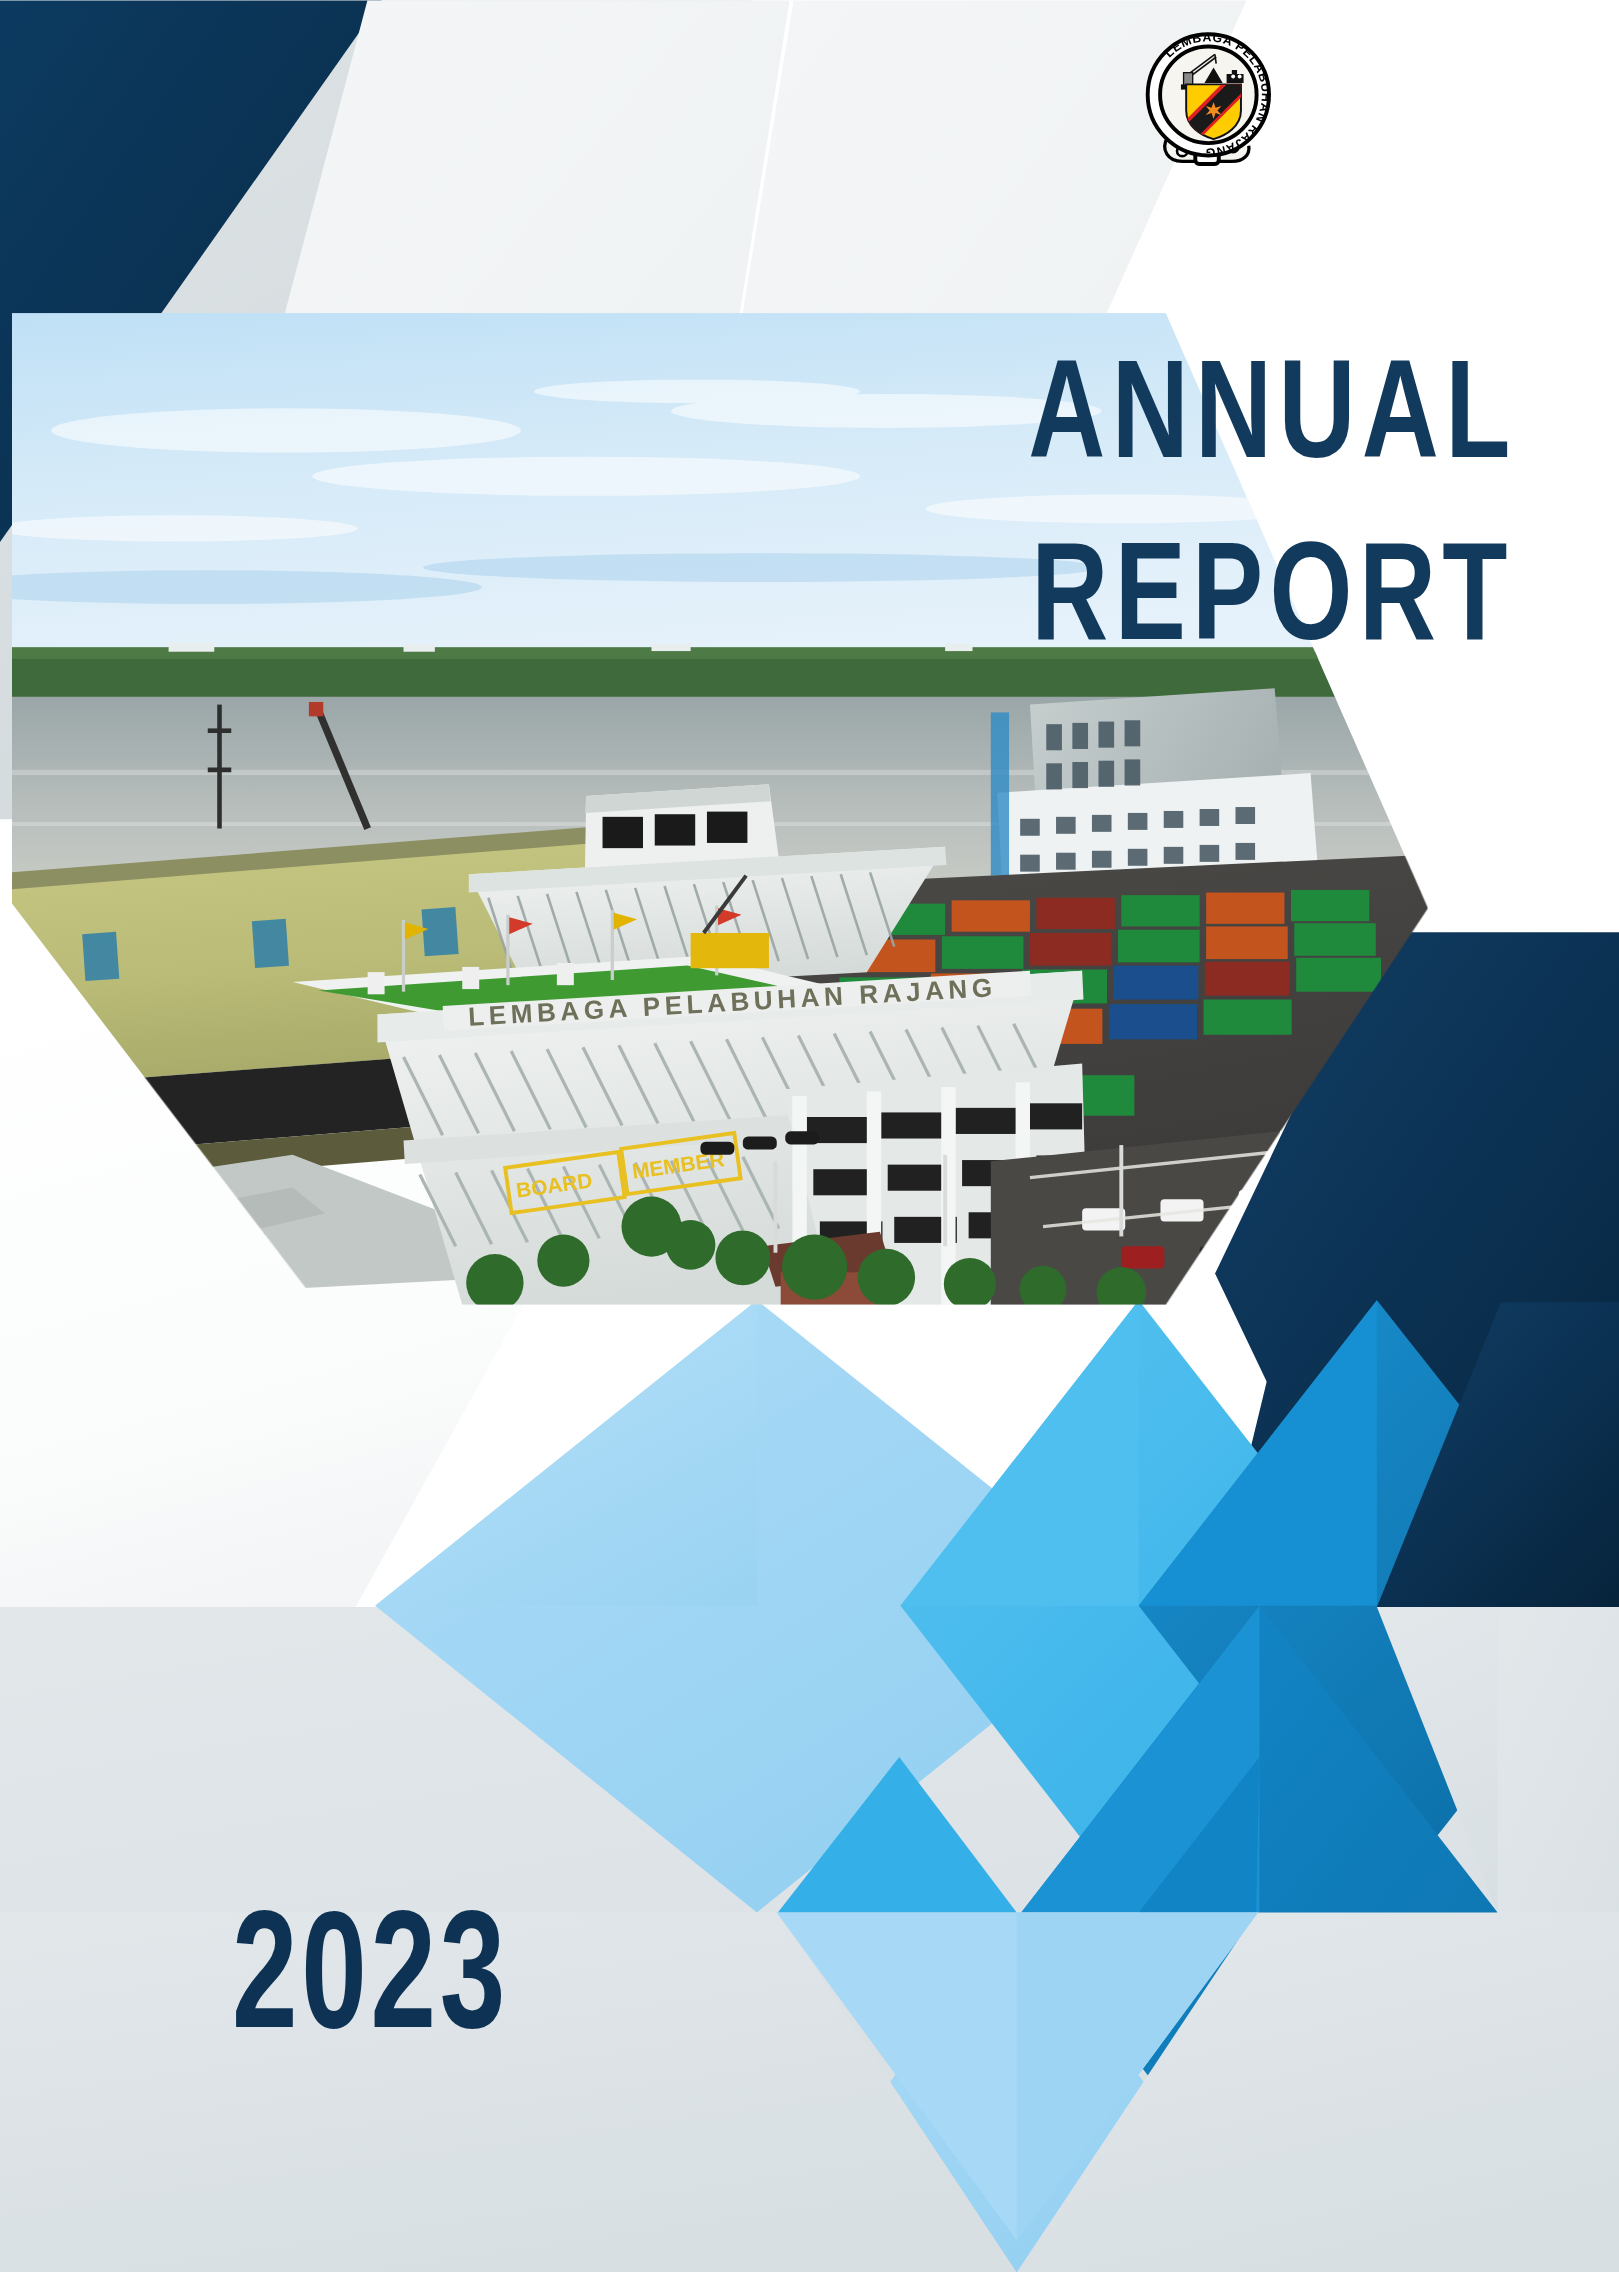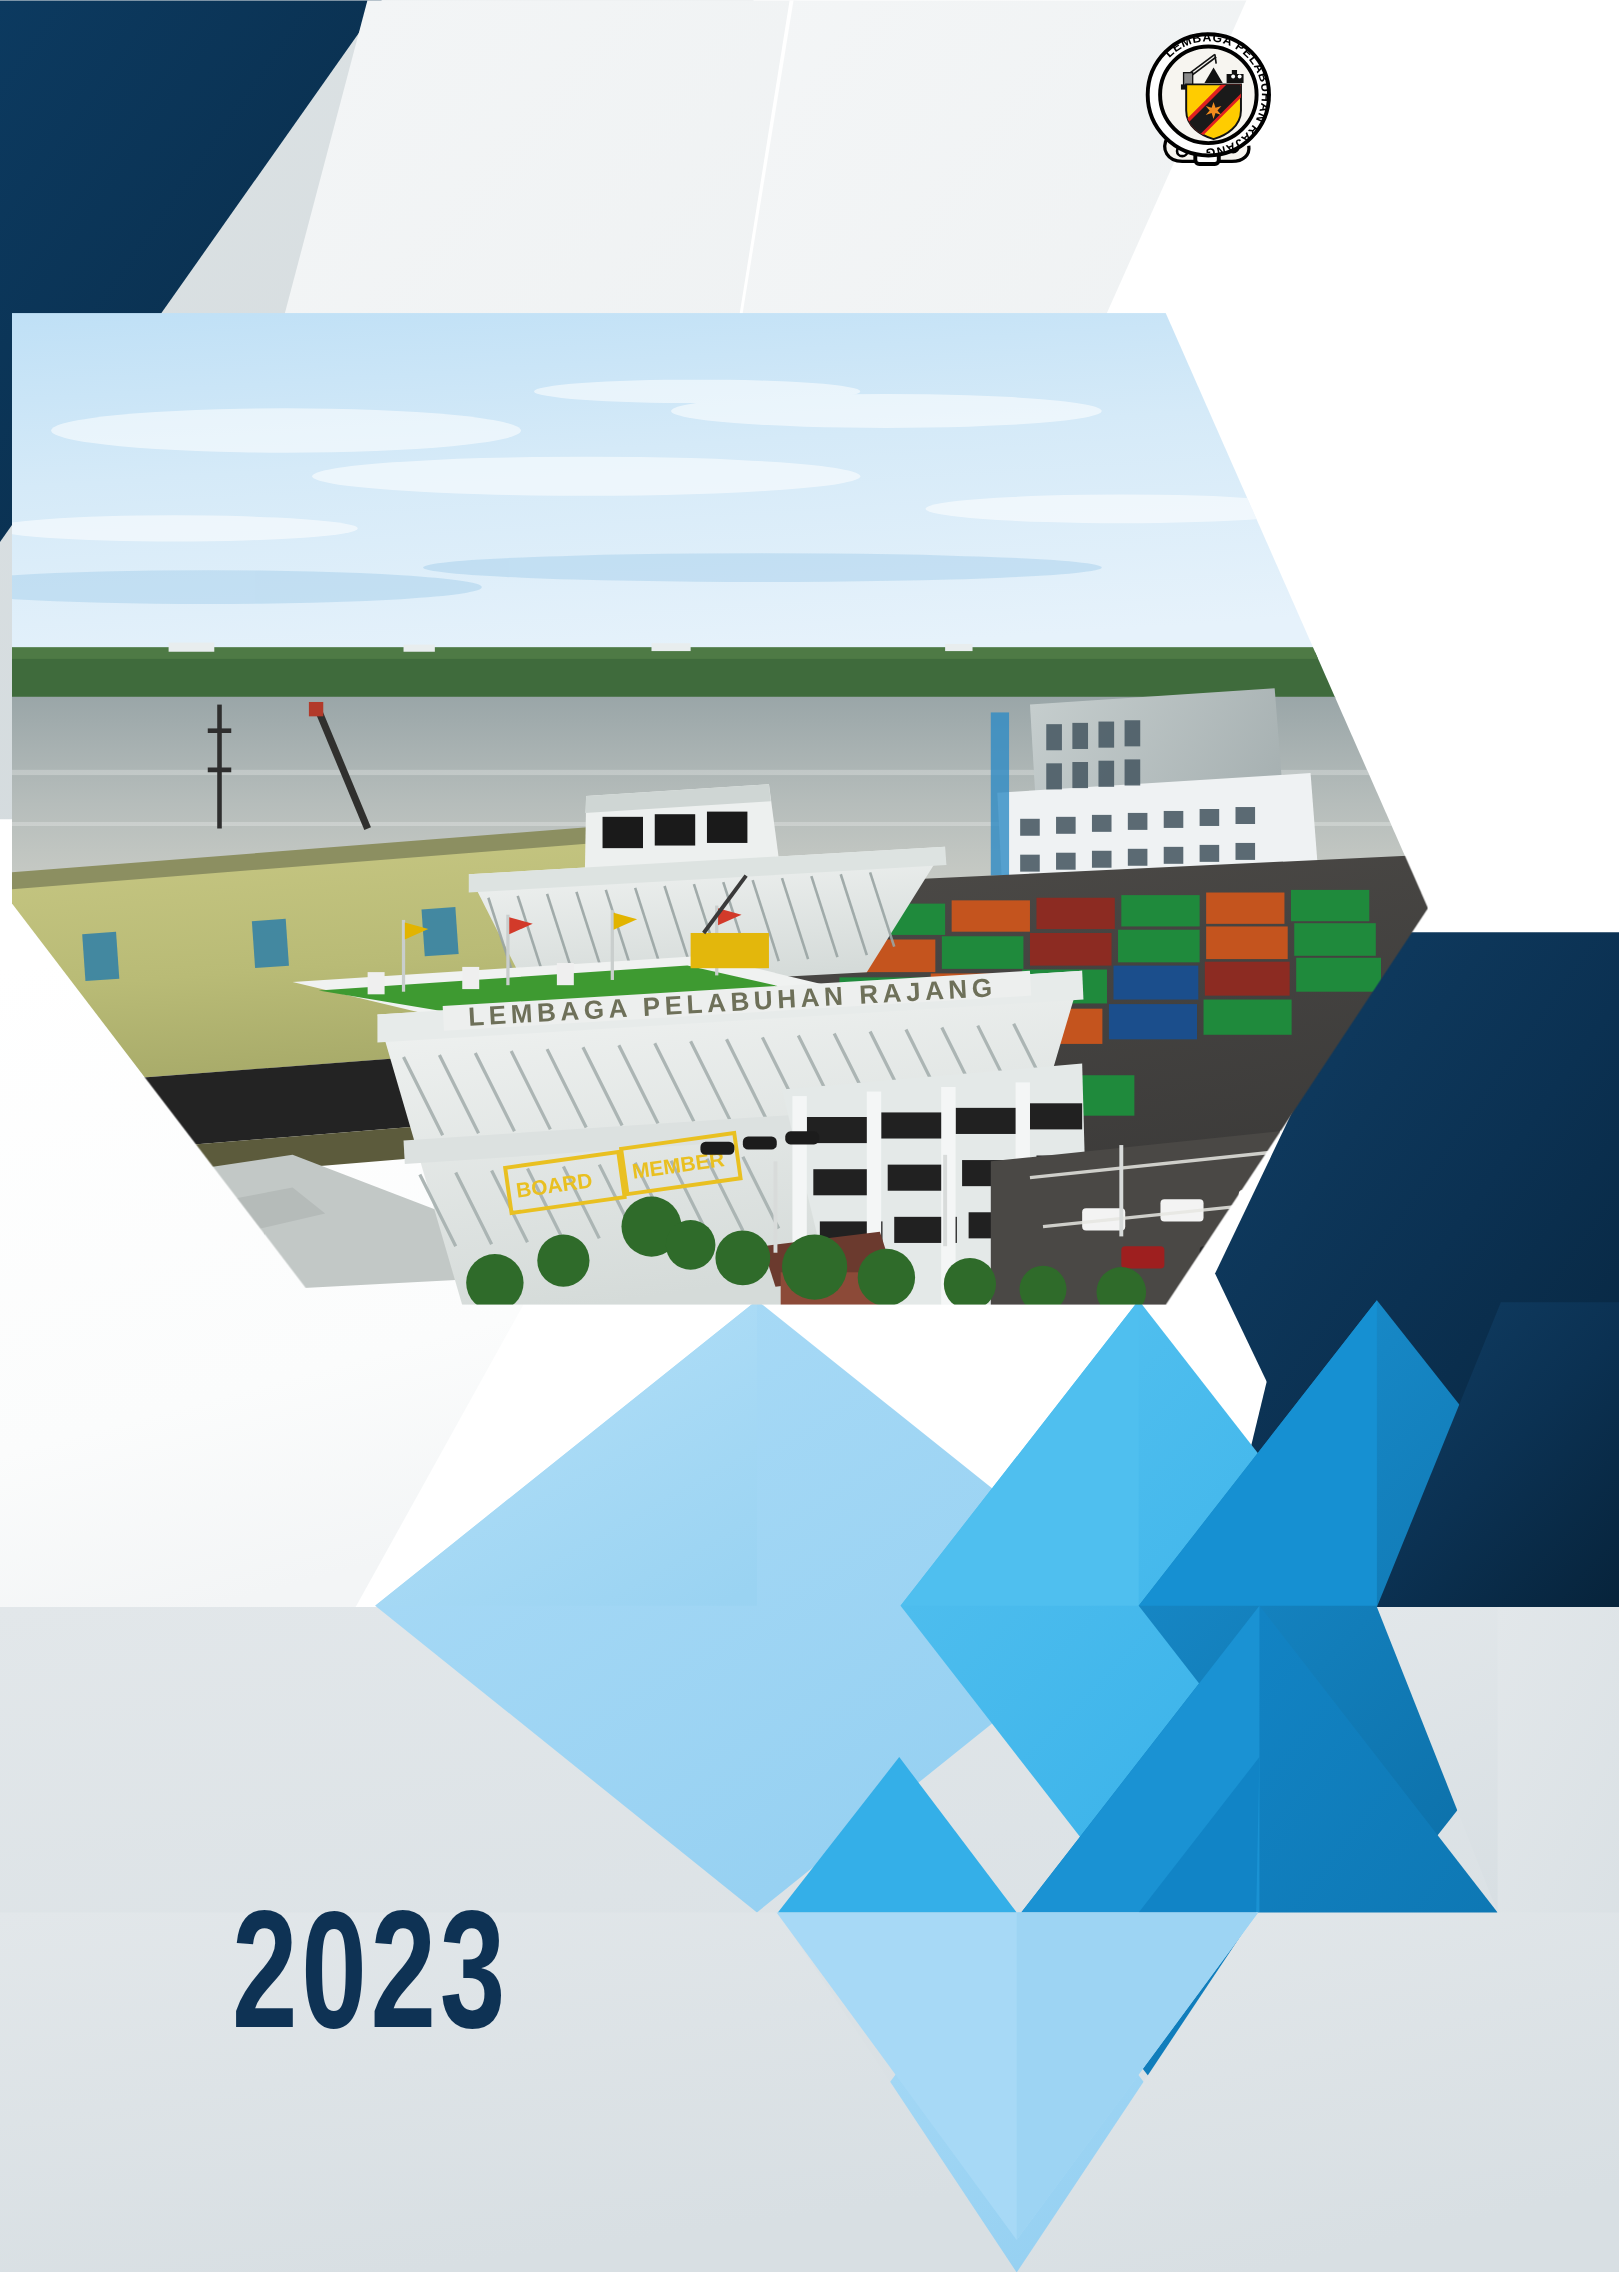--- a/index.html
+++ b/index.html
@@ -549,17 +549,21 @@
         <polygon points="62,160 150,72 176,96 88,184" fill="#E02020"></polygon>
         <polygon points="70,160 152,78 170,96 88,178" fill="#1A1A1A"></polygon>
       </g>
 
       <g transform="translate(122,128)">
         <polygon fill="#F28C1E" points="0,-13 3,-4 12,-7 6,0 12,7 3,4 0,13 -3,4 -12,7 -6,0 -12,-7 -3,-4"></polygon>
       </g>
     </svg>
   </div>
 
+  <div id="title-block">
+    <div class="title-line" id="title-line-1">ANNUAL</div>
+    <div class="title-line" id="title-line-2">REPORT</div>
+  </div>
 
   <div id="year">2023</div>
 
 </div>
 
 
 </body></html>

